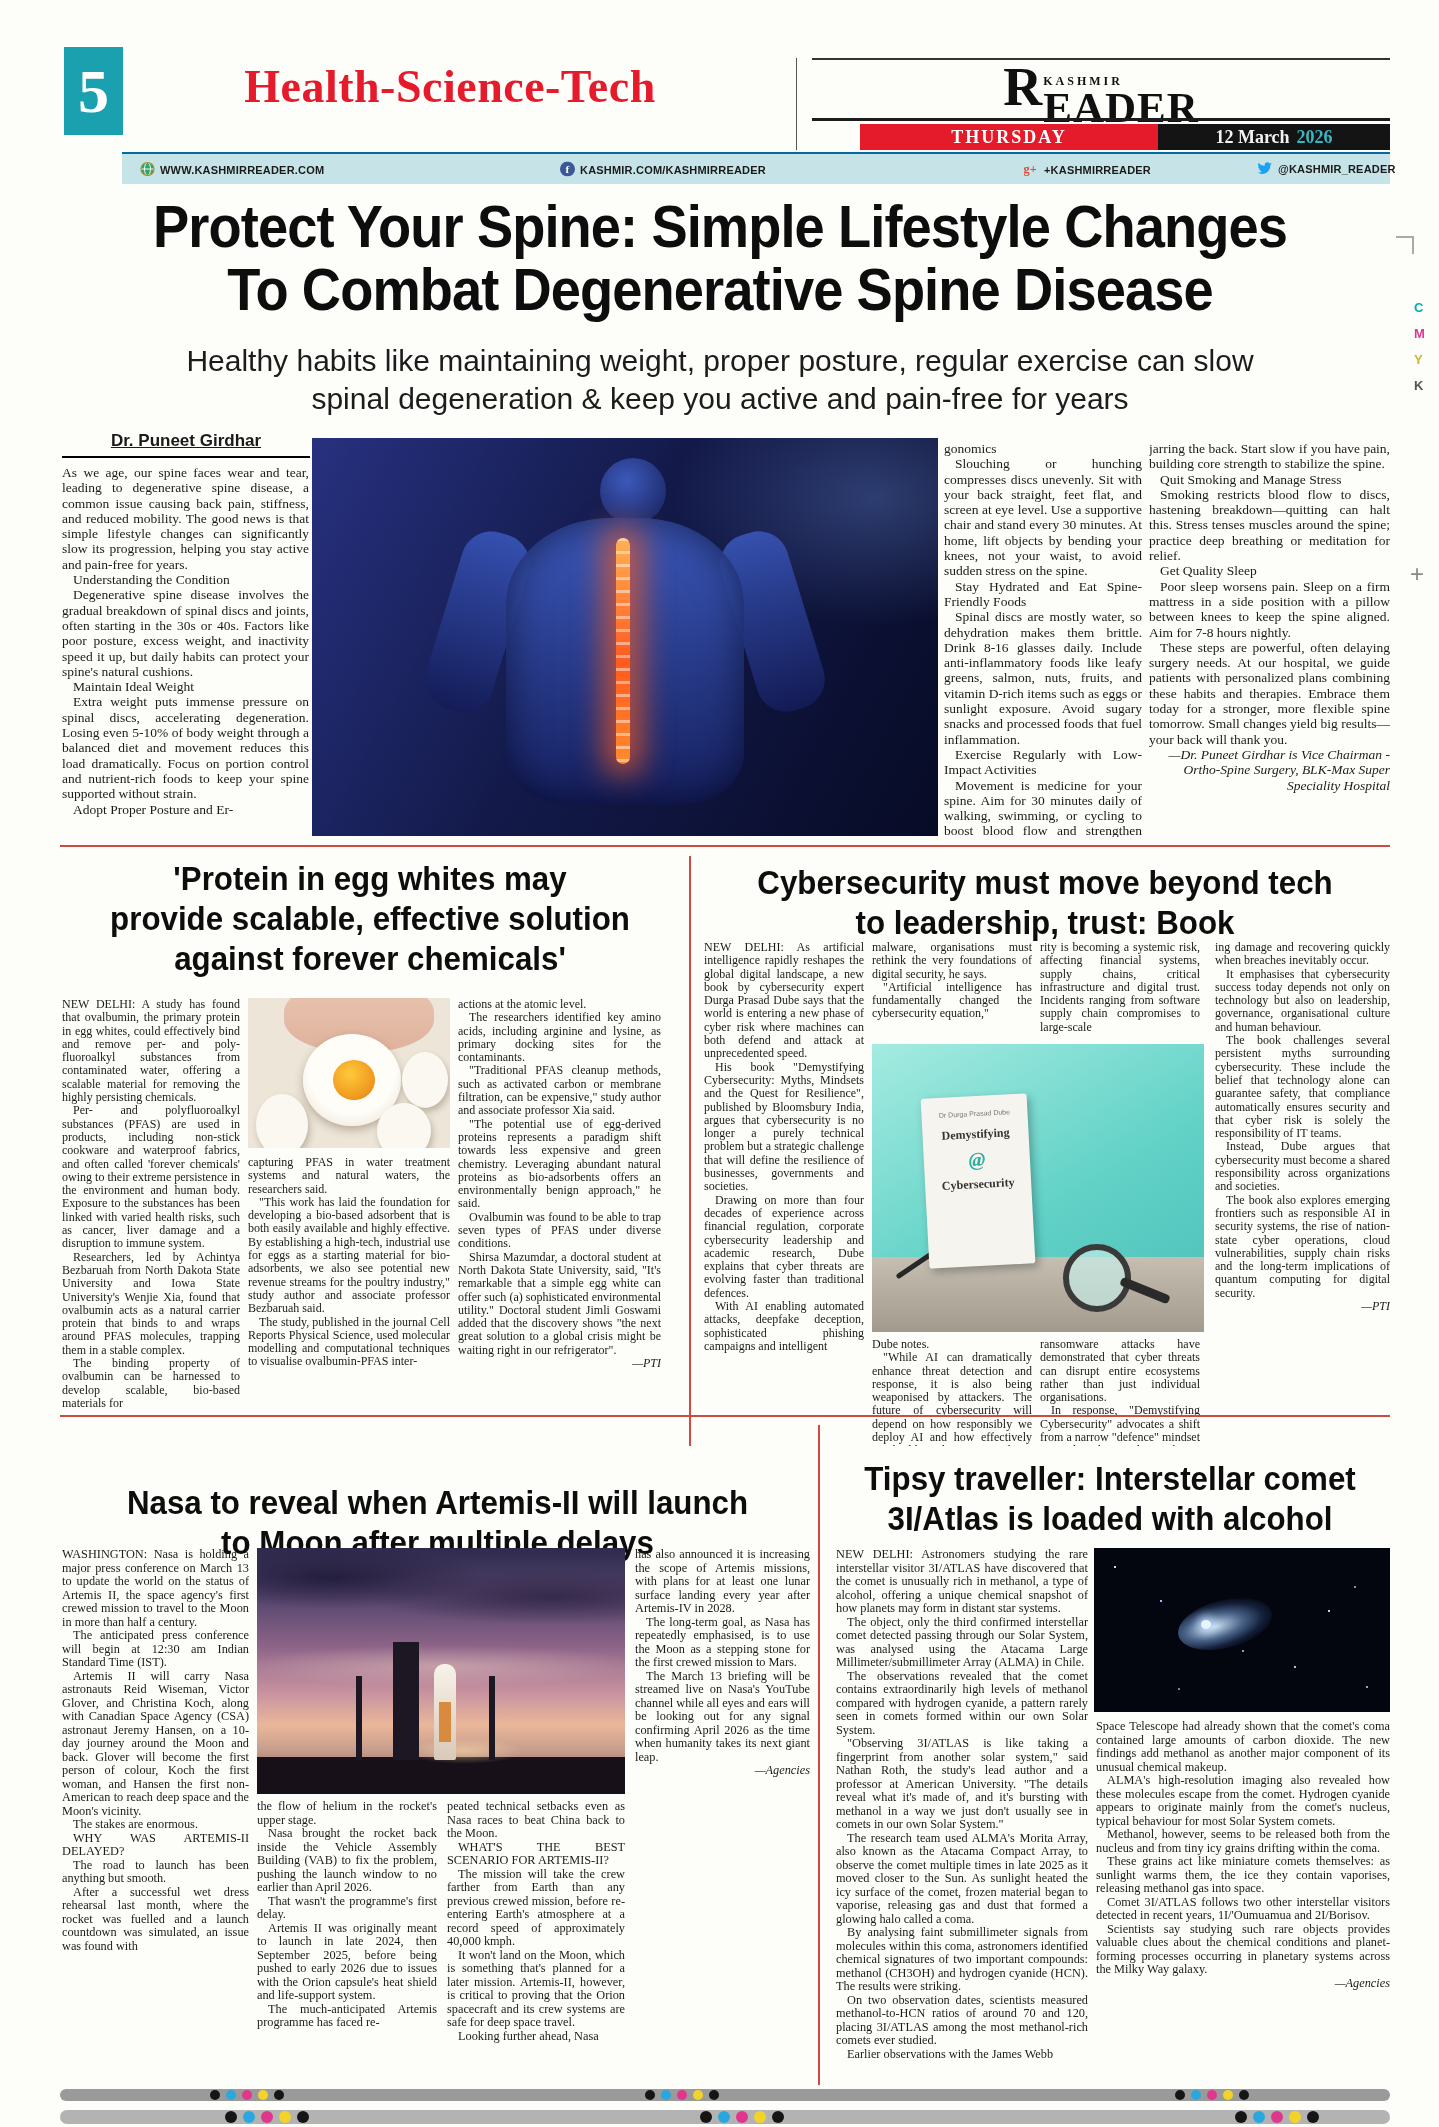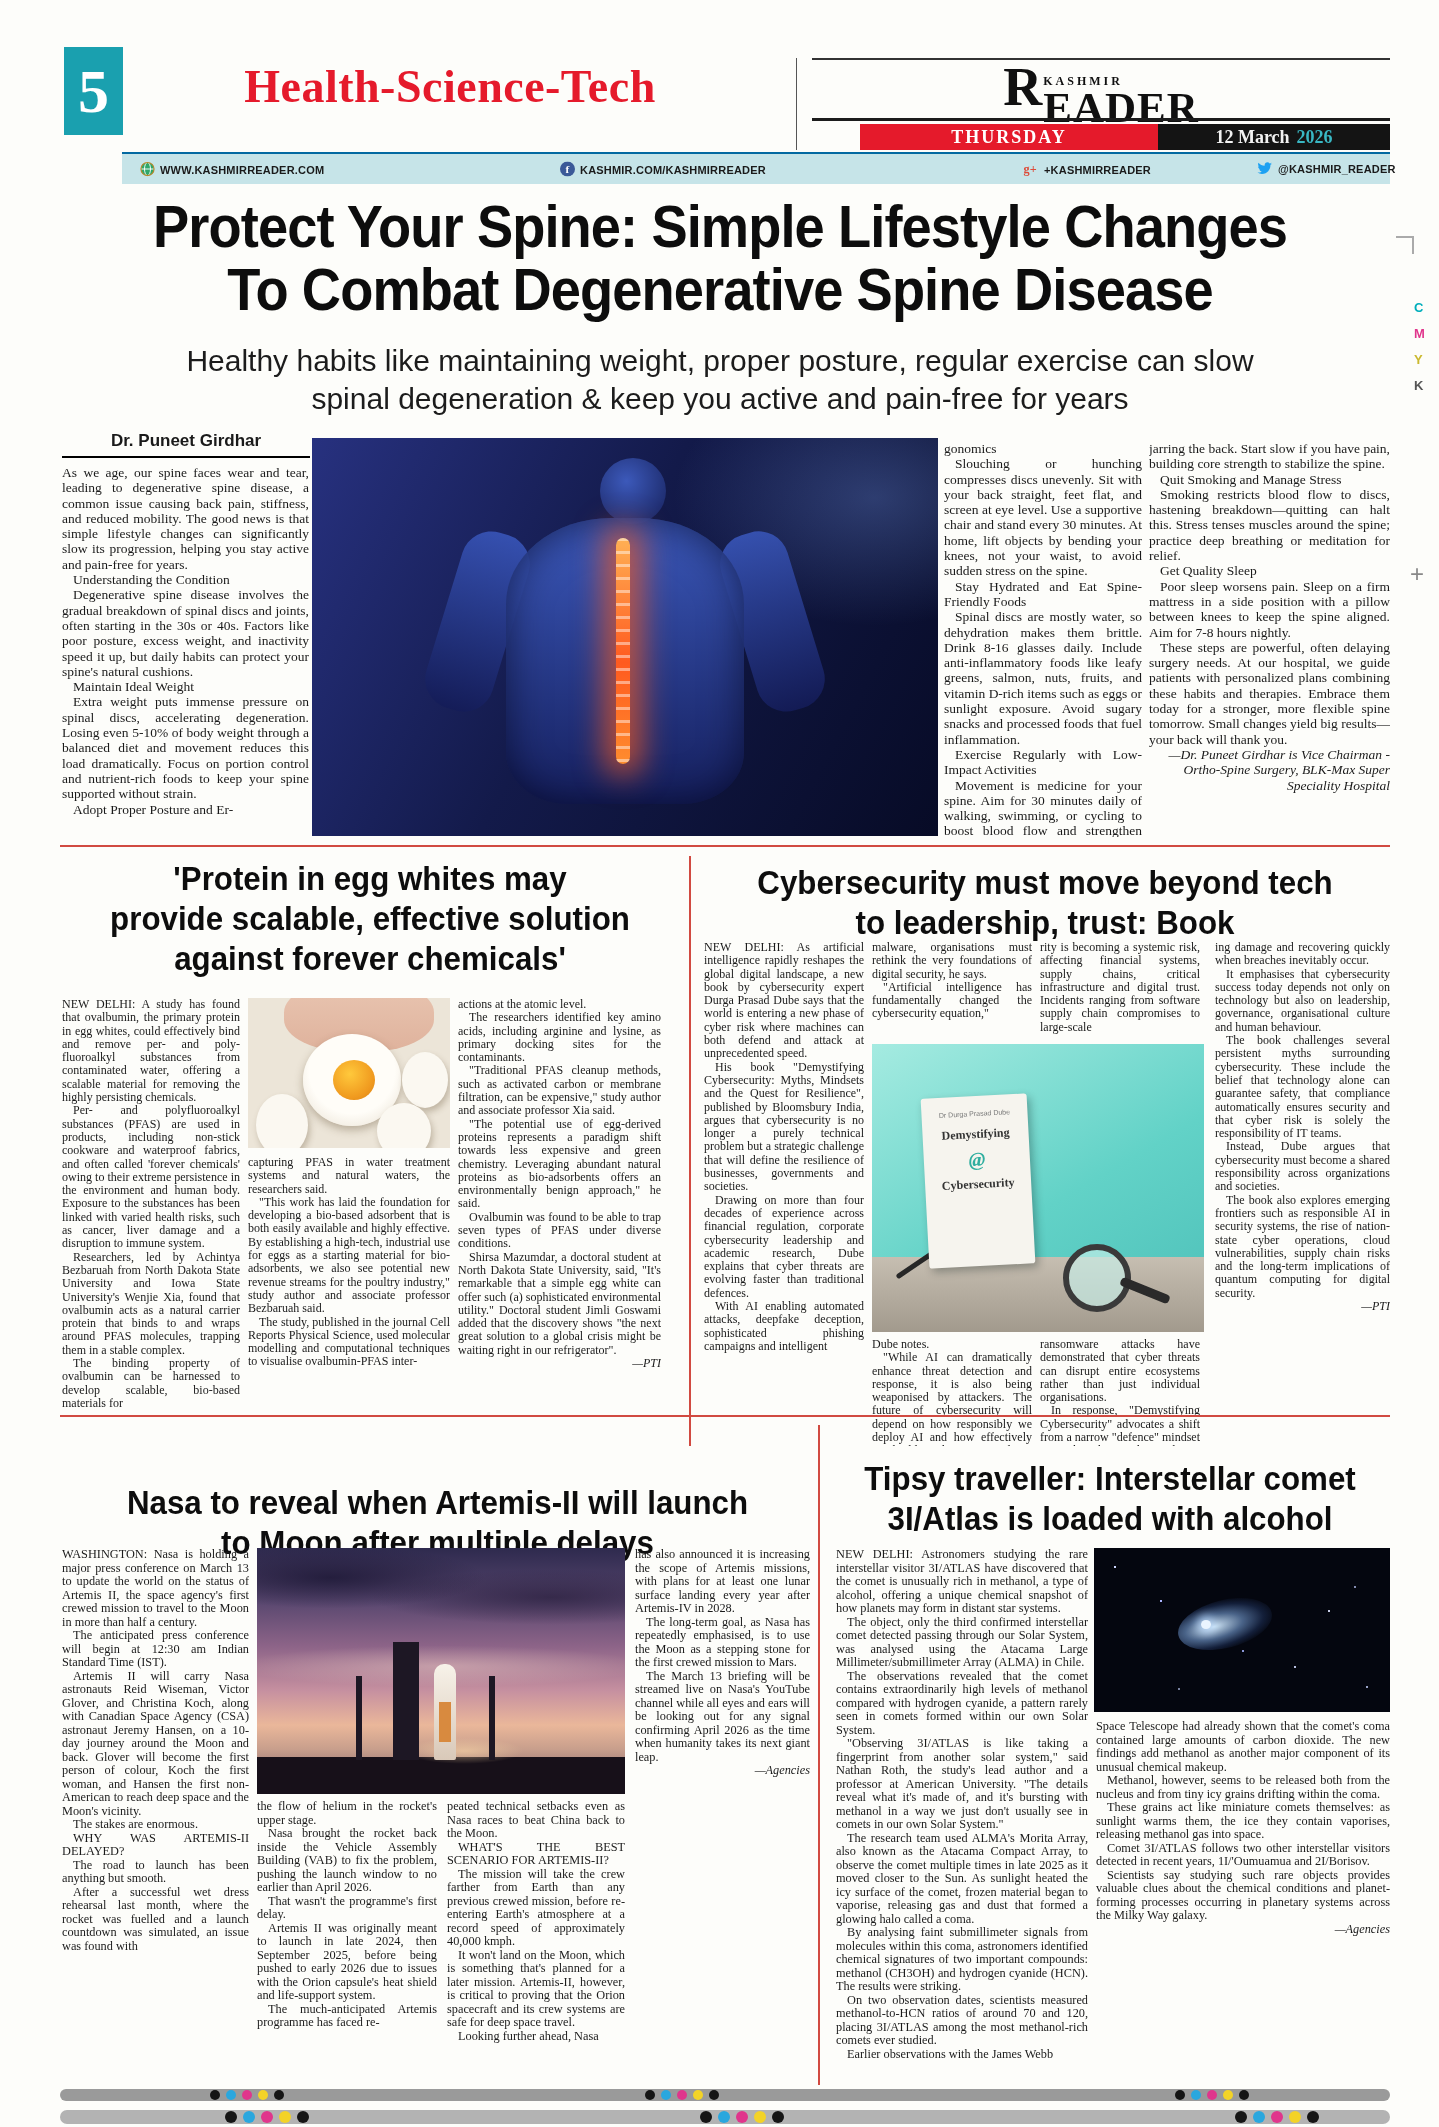--- a/index.html
+++ b/index.html
@@ -24,21 +24,21 @@
   .social-bar{left:122px;top:152px;width:1268px;height:30px;background:#c6e4e8;border-top:2px solid #0369a1;}
   .soc-item{position:absolute;top:50%;transform:translateY(-50%);display:flex;align-items:center;gap:5px;font:bold 11px "Liberation Sans",sans-serif;color:#1a1a1a;letter-spacing:.2px;}
   .soc-item svg{display:block;}
   
   .cond{display:block;transform:scaleX(.92);transform-origin:50% 50%;}
   .headline{text-align:center;color:#0d0d0d;font-family:"Liberation Sans",sans-serif;font-weight:bold;}
   .headline p{margin:0;}
   .main-headline{left:50px;top:196px;width:1340px;font-size:59px;line-height:1.07;letter-spacing:-1px;}
   .subhead{left:120px;top:342px;width:1200px;text-align:center;font:400 30px "Liberation Sans",sans-serif;color:#1c1c1c;line-height:1.27;}
   .subhead p{margin:0;}
-  .byline{left:62px;top:431px;width:248px;text-align:center;font:bold 17px "Liberation Sans",sans-serif;border-bottom:2px solid #000;padding-bottom:5px;}
+  .byline{left:62px;top:431px;width:248px;text-align:center;font:bold 17px "Liberation Sans",sans-serif;border-bottom:2px solid #000;padding-bottom:5px;text-decoration:underline;}
   .sub-headline{font-size:34px;line-height:1.18;}
   
   .body{overflow:hidden;text-align:justify;}
   .body p{margin:0;text-indent:11px;}
   .body p:first-child{text-indent:0;}
   .sig p:last-child{font-style:italic;text-align:right;text-indent:0;}
   .b-main{font-size:13.5px;line-height:15.3px;}
   .b-mid{font-size:12px;line-height:13.3px;}
   .b-low{font-size:12.3px;line-height:13.5px;}
   
@@ -385,20 +385,21 @@
     </div>
 
   <div class="abs comet-img" style="left:1094px;top:1548px;width:296px;height:164px;">
     <div class="cm-stars"></div>
     <div class="cm-comet"></div>
     <div class="cm-core"></div>
   </div>
 
   <div class="abs body b-low sig" style="left:1096px;top:1720px;width:294px;height:365px;">
       <p>Space Telescope had already shown that the comet's coma contained large amounts of carbon dioxide. The new findings add methanol as another major component of its unusual chemical makeup.</p>
+      <p>ALMA's high-resolution imaging also revealed how these molecules escape from the comet. Hydrogen cyanide appears to originate mainly from the comet's nucleus, typical behaviour for most Solar System comets.</p>
       <p>Methanol, however, seems to be released both from the nucleus and from tiny icy grains drifting within the coma.</p>
       <p>These grains act like miniature comets themselves: as sunlight warms them, the ice they contain vaporises, releasing methanol gas into space.</p>
       <p>Comet 3I/ATLAS follows two other interstellar visitors detected in recent years, 1I/'Oumuamua and 2I/Borisov.</p>
       <p>Scientists say studying such rare objects provides valuable clues about the chemical conditions and planet-forming processes occurring in planetary systems across the Milky Way galaxy.</p>
       <p>—Agencies</p>
     </div>
 
   <div class="abs regbar" style="left:60px;top:2089px;width:1330px;">
     <span class="dots" style="left:150px;">
         <i class="d-k"></i>

